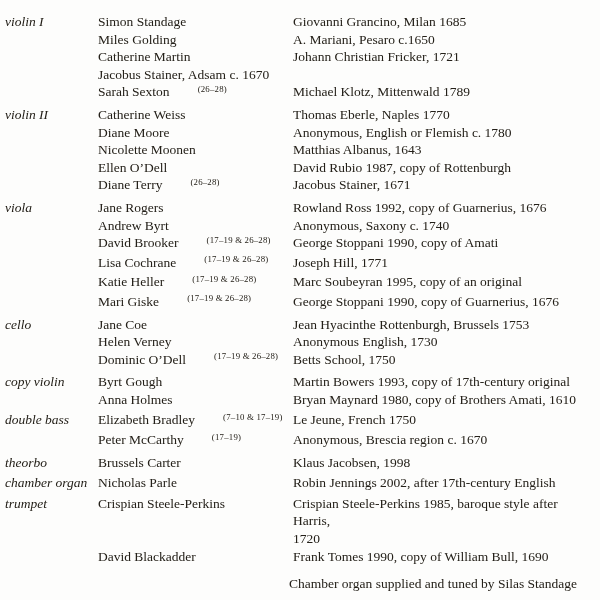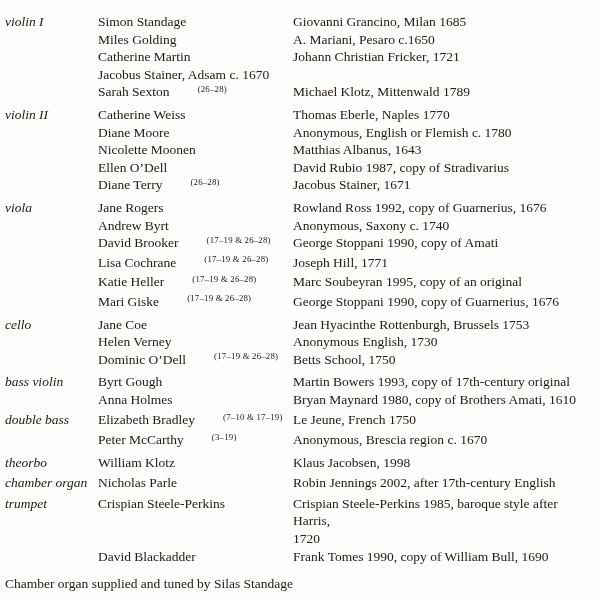--- a/index.html
+++ b/index.html
@@ -48,21 +48,21 @@
     position: relative;
     top: -4.5px;
     letter-spacing: 0.2px;
     white-space: nowrap;
     padding-left: 28px;
   }
   .footer-wrap {
     width: 572px;
   }
   .footer-note {
-    text-align: left;
+    text-align: right;
     margin-top: 10px;
     line-height: 17.6px;
   }
   .pitch-note {
     text-align: center;
     margin-top: 7px;
     line-height: 17.6px;
   }
 </style>
 </head>
@@ -104,21 +104,21 @@
           <div class="row">
             <div class="player"><span>Diane Moore</span></div>
             <div class="detail">Anonymous, English or Flemish c. 1780</div>
           </div>
           <div class="row">
             <div class="player"><span>Nicolette Moonen</span></div>
             <div class="detail">Matthias Albanus, 1643</div>
           </div>
           <div class="row">
             <div class="player"><span>Ellen O’Dell</span></div>
-            <div class="detail">David Rubio 1987, copy of Stradivarius</div>
+            <div class="detail">David Rubio 1987, copy of Rottenburgh</div>
           </div>
           <div class="row">
             <div class="player"><span>Diane Terry</span><span class="annot">(26–28)</span></div>
             <div class="detail">Jacobus Stainer, 1671</div>
           </div>
         </div>
       </div>
       <div class="section">
         <div class="instrument">viola</div>
         <div>
@@ -159,50 +159,50 @@
             <div class="player"><span>Helen Verney</span></div>
             <div class="detail">Anonymous English, 1730</div>
           </div>
           <div class="row">
             <div class="player"><span>Dominic O’Dell</span><span class="annot">(17–19 &amp; 26–28)</span></div>
             <div class="detail">Betts School, 1750</div>
           </div>
         </div>
       </div>
       <div class="section">
-        <div class="instrument">bass violin</div>
+        <div class="instrument">copy violin</div>
         <div>
           <div class="row">
             <div class="player"><span>Byrt Gough</span></div>
             <div class="detail">Martin Bowers 1993, copy of 17th-century original</div>
           </div>
           <div class="row">
             <div class="player"><span>Anna Holmes</span></div>
             <div class="detail">Bryan Maynard 1980, copy of Brothers Amati, 1610</div>
           </div>
         </div>
       </div>
       <div class="section">
         <div class="instrument">double bass</div>
         <div>
           <div class="row">
             <div class="player"><span>Elizabeth Bradley</span><span class="annot">(7–10 &amp; 17–19)</span></div>
             <div class="detail">Le Jeune, French 1750</div>
           </div>
           <div class="row">
-            <div class="player"><span>Peter McCarthy</span><span class="annot">(3–19)</span></div>
+            <div class="player"><span>Peter McCarthy</span><span class="annot">(17–19)</span></div>
             <div class="detail">Anonymous, Brescia region c. 1670</div>
           </div>
         </div>
       </div>
       <div class="section">
         <div class="instrument">theorbo</div>
         <div>
           <div class="row">
-            <div class="player"><span>William Klotz</span></div>
+            <div class="player"><span>Brussels Carter</span></div>
             <div class="detail">Klaus Jacobsen, 1998</div>
           </div>
         </div>
       </div>
       <div class="section">
         <div class="instrument">chamber organ</div>
         <div>
           <div class="row">
             <div class="player"><span>Nicholas Parle</span></div>
             <div class="detail">Robin Jennings 2002, after 17th-century English</div>

